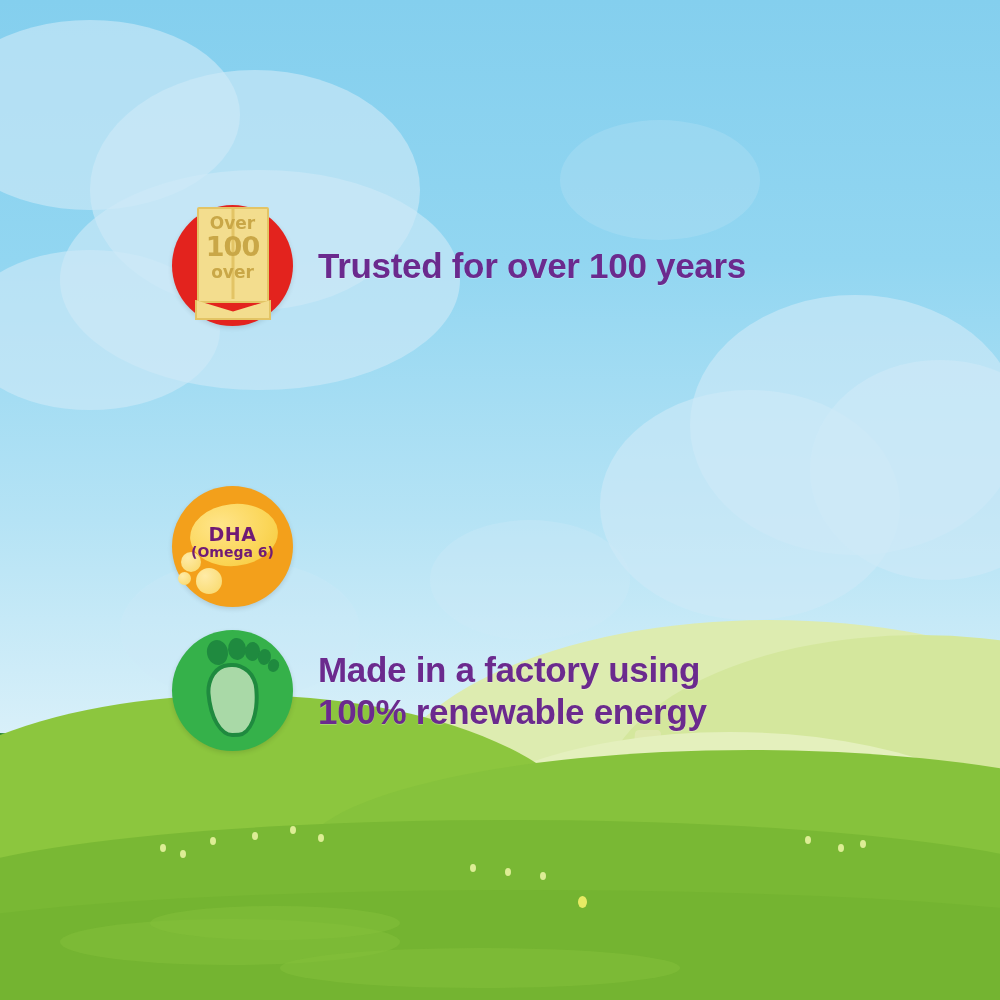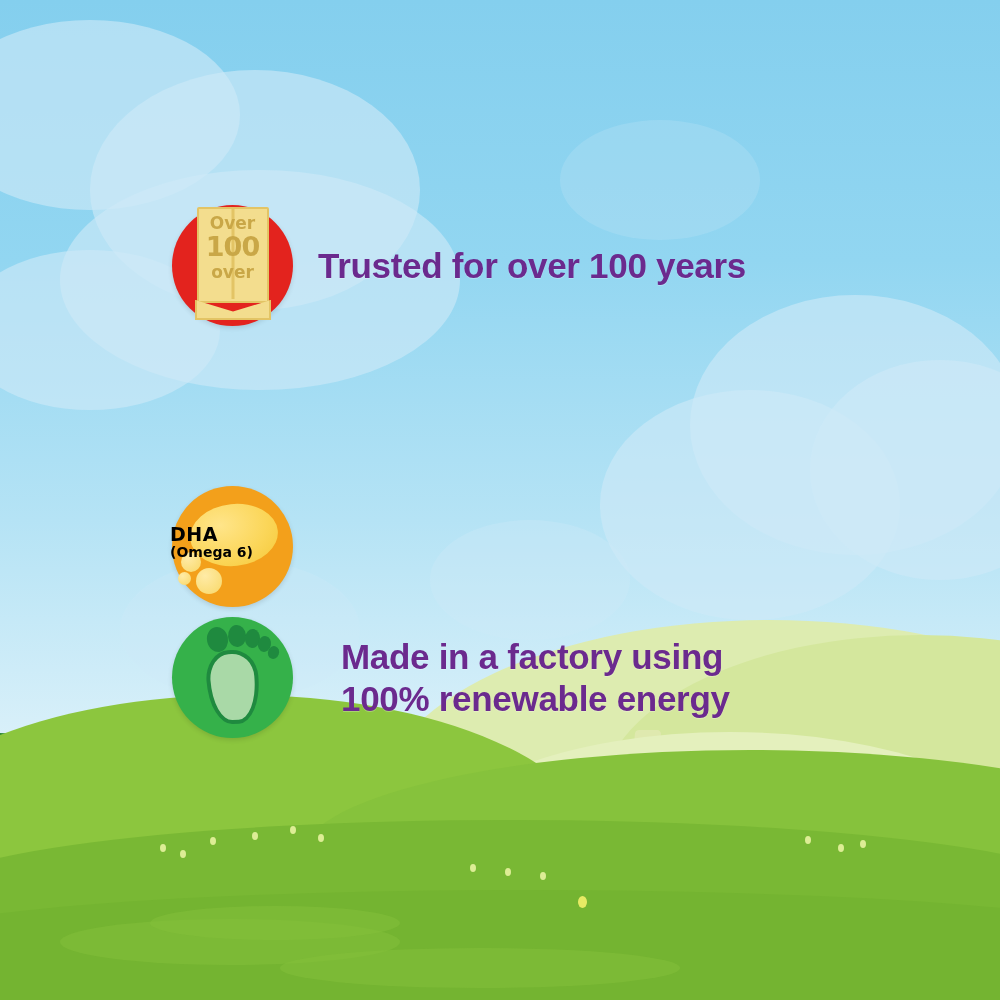--- a/index.html
+++ b/index.html
@@ -101,21 +101,21 @@
     letter-spacing:-0.3px;
     white-space:pre-line;
     text-shadow:0 1px 0 rgba(255,255,255,.25);
   }
 
   
   .r1{ top:55px; }
   .r2{ top:203px; }
   .r3{ top:337px; }
   .r4{ top:484px; }
-  .r5{ top:615px;gap:23px; }
+  .r5{ top:628px; }
 
   
   .flag{
     position:absolute; left:2px; top:2px; width:121px; height:121px;
     border-radius:50%; overflow:hidden; background:#14508a;
     box-shadow:0 2px 5px rgba(0,0,0,.12);
   }
   .flag i{ position:absolute; display:block; }
   .fd{ left:-15%; top:46%; width:130%; height:17px; background:#fff; transform-origin:center;}
   .fdr{ left:-15%; top:49%; width:130%; height:8px; background:#cf2233; transform-origin:center;}
@@ -177,22 +177,22 @@
   .vein{ position:absolute; height:4px; background:#1f8a3f; border-radius:3px; }
 
   
   .dha-inner{
     position:absolute; left:20px; top:20px; width:88px; height:62px;
     background:radial-gradient(ellipse at 35% 32%, #ffe58a 0%, #fbd659 58%, #f5c838 100%);
     border-radius:50%;
     transform:rotate(-6deg);
   }
   .dha-txt{
-    position:absolute; left:0; top:41px; width:125px; text-align:left;
-    color:#000000; font-weight:bold; line-height:1.05;
+    position:absolute; left:0; top:41px; width:125px; text-align:center;
+    color:#701a75; font-weight:bold; line-height:1.05;
     font-family:"DejaVu Sans", sans-serif;
   }
   .dha-1{ font-size:19px; letter-spacing:.5px;}
   .dha-2{ font-size:14px; }
   .bub{ position:absolute; border-radius:50%;
         background:radial-gradient(circle at 35% 30%, #ffeba6, #f8d868); }
   .bub1{ left:11px; top:68px; width:20px; height:20px;}
   .bub2{ left:26px; top:84px; width:26px; height:26px;}
   .bub3{ left:8px;  top:88px; width:13px; height:13px;}
 

